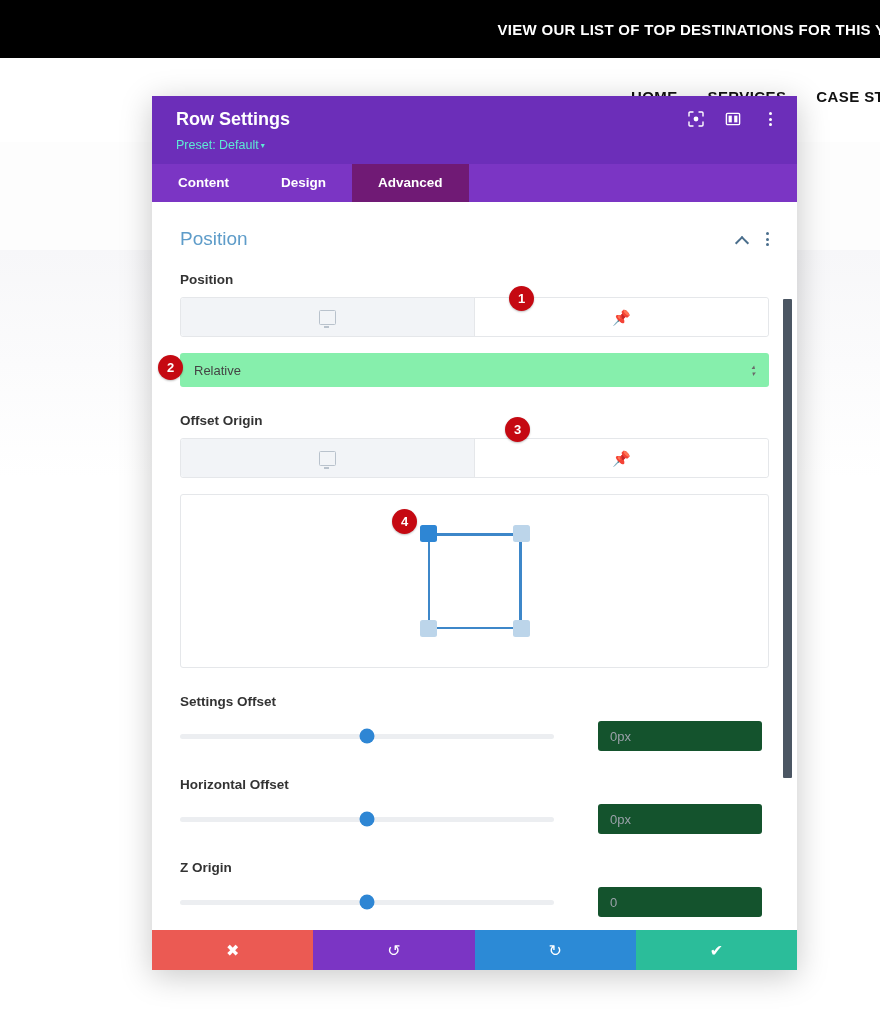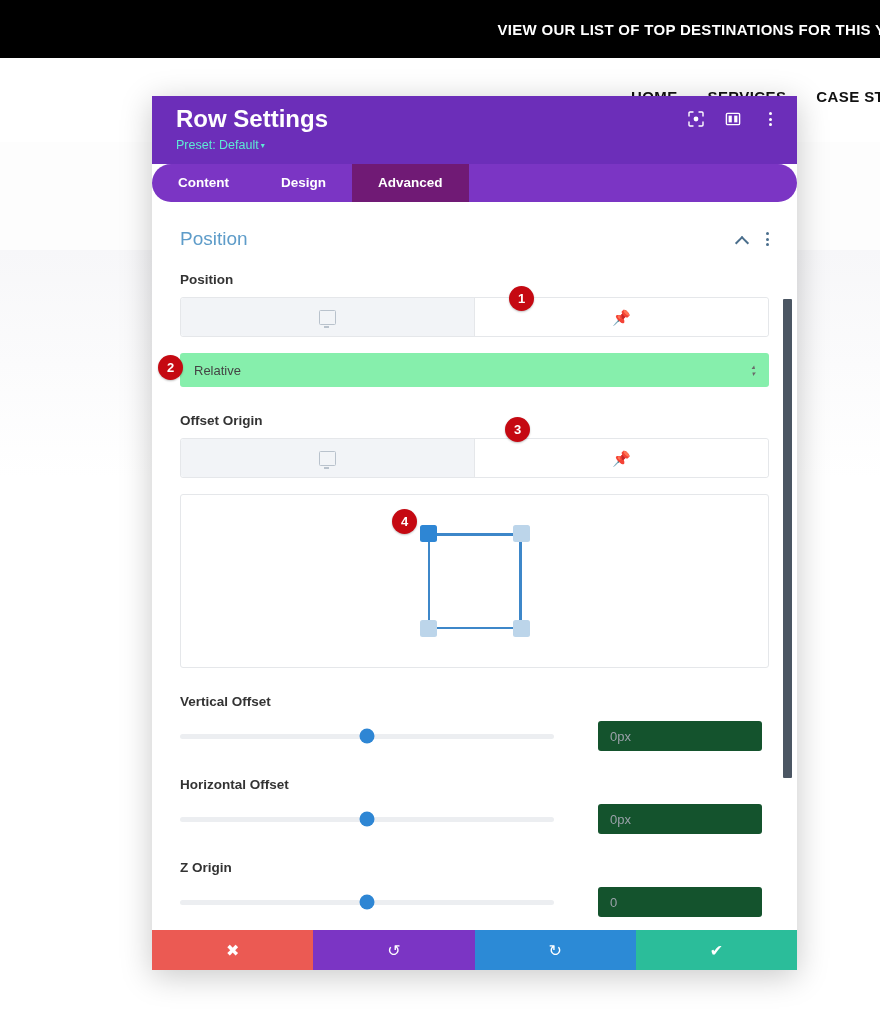--- a/index.html
+++ b/index.html
@@ -99,21 +99,21 @@
     background: #7327b0;
     background: #6c2eb9;
     height: 68px;
     position: relative;
     flex: 0 0 auto;
     padding: 12px 20px 0 24px;
     box-sizing: border-box;
   }
   .modal-title {
     color: #ffffff;
-    font-size: 24px;
+    font-size: 18px;
     font-weight: bold;
     line-height: 22px;
     margin: 0;
   }
   .modal-preset {
     color: #5eead4;
     font-size: 12.5px;
     line-height: 22px;
     margin-top: 4px;
   }
@@ -142,21 +142,20 @@
   .dots-v i {
     width: 3px; height: 3px; border-radius: 50%;
     background: currentColor; display: block;
   }
 
   .tabbar {
     height: 38px;
     background: #7b35c4;
     display: flex;
     flex: 0 0 auto;
-    border-radius: 19px;
   }
   .tab {
     height: 38px;
     line-height: 38px;
     padding: 0 26px;
     color: #ffffff;
     font-size: 13.5px;
     font-weight: bold;
     cursor: pointer;
     box-sizing: border-box;
@@ -540,21 +539,21 @@
           <span class="edge left"></span>
           <span class="edge right"></span>
           <span class="handle tl selected"></span>
           <span class="handle tr"></span>
           <span class="handle bl"></span>
           <span class="handle br"></span>
         </div>
       </div>
 
       <div class="slider-field">
-        <div class="field-label">Vertical Offset</div>
+        <div class="field-label">Settings Offset</div>
         <div class="slider-row">
           <div class="slider-track-wrap">
             <div class="slider-track"></div>
             <div class="slider-thumb" style="left:50%"></div>
           </div>
           <div class="slider-input">0px</div>
         </div>
       </div>
 
       <div class="slider-field">

